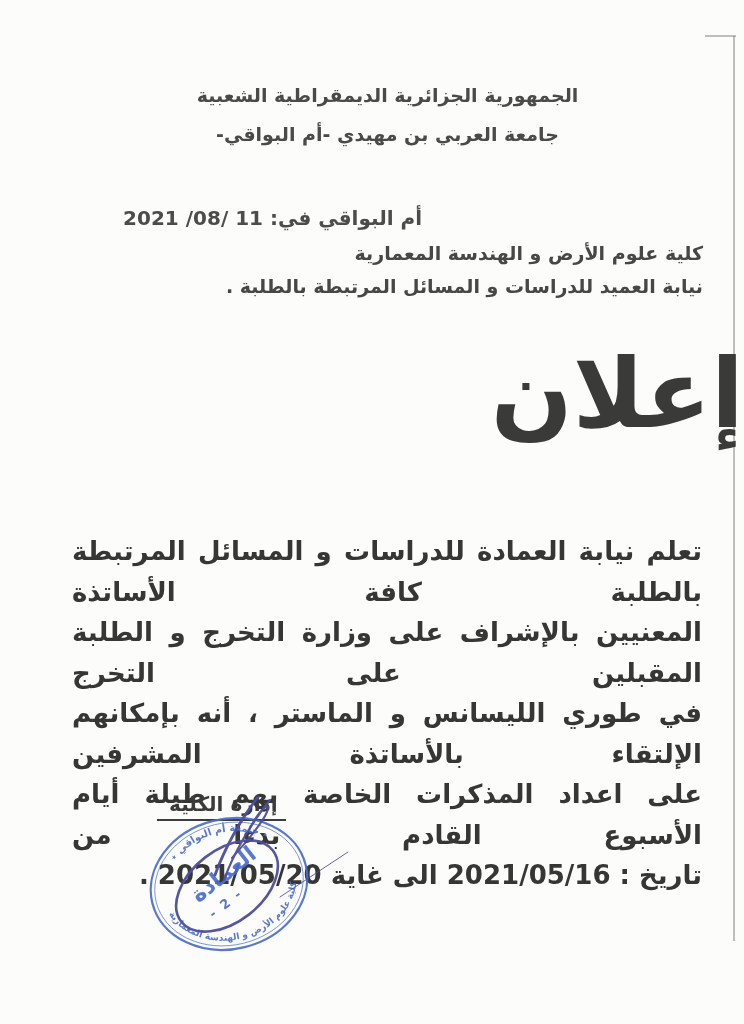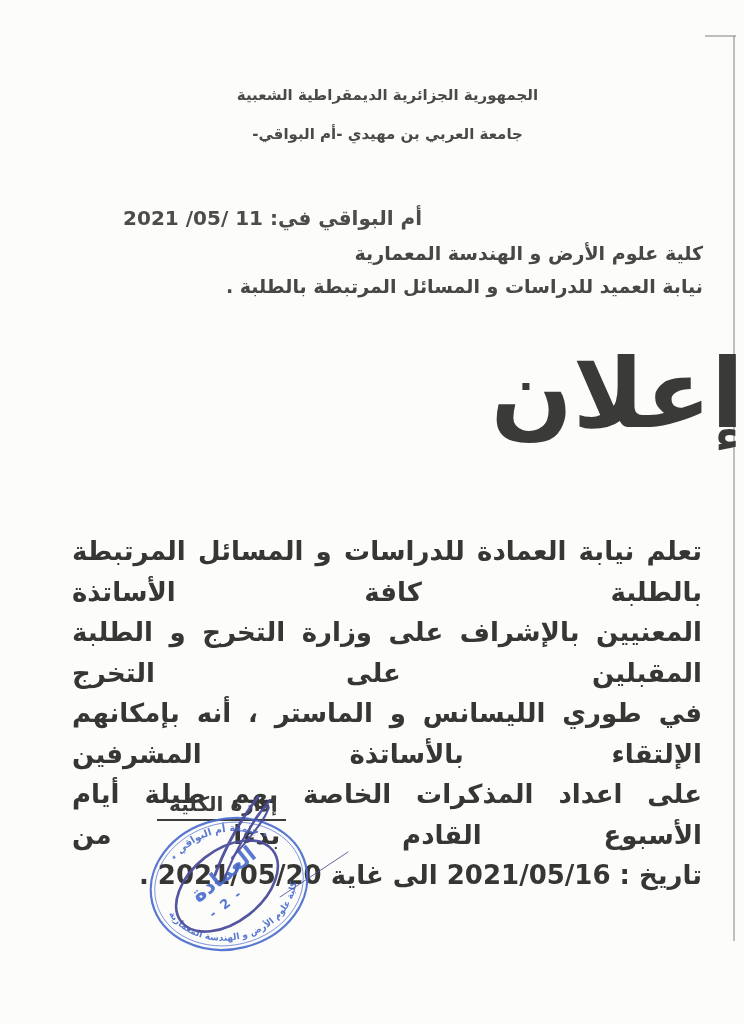--- a/index.html
+++ b/index.html
@@ -16,21 +16,21 @@
     color:#3c3c3c;
   }
   
   .scan-v{position:absolute;left:733px;top:36px;width:2px;height:905px;background:rgba(115,115,110,.45);}
   .scan-h{position:absolute;left:705px;top:35px;width:31px;height:2px;background:rgba(115,115,110,.45);}
 
   
   .org-header{
     position:absolute;left:95px;top:76px;width:585px;
     direction:rtl;text-align:center;
-    font-size:15px;font-weight:bold;color:#4a4a48;
+    font-size:19px;font-weight:bold;color:#4a4a48;
     line-height:39px;
     letter-spacing:.2px;
   }
 
   
   .date-line{
     position:absolute;left:100px;top:206px;width:322px;
     direction:rtl;text-align:right;
     font-size:20px;font-weight:600;color:#4c4c4a;
   }
@@ -78,21 +78,21 @@
 <div class="page">
 
   <div class="scan-v"></div>
   <div class="scan-h"></div>
 
   <header class="org-header">
     <div>الجمهورية الجزائرية الديمقراطية الشعبية</div>
     <div>جامعة العربي بن مهيدي -أم البواقي-</div>
   </header>
 
-  <div class="date-line">أم البواقي في: 11 /05/ 2021</div>
+  <div class="date-line">أم البواقي في: 11 /08/ 2021</div>
 
   <div class="dept">
     <div>كلية علوم الأرض و الهندسة المعمارية</div>
     <div>نيابة العميد للدراسات و المسائل المرتبطة بالطلبة .</div>
   </div>
 
   <h1 class="title">إعلان</h1>
 
   <div class="body-text">
     <div class="body-line">تعلم نيابة العمادة للدراسات و المسائل المرتبطة بالطلبة كافة الأساتذة</div>

